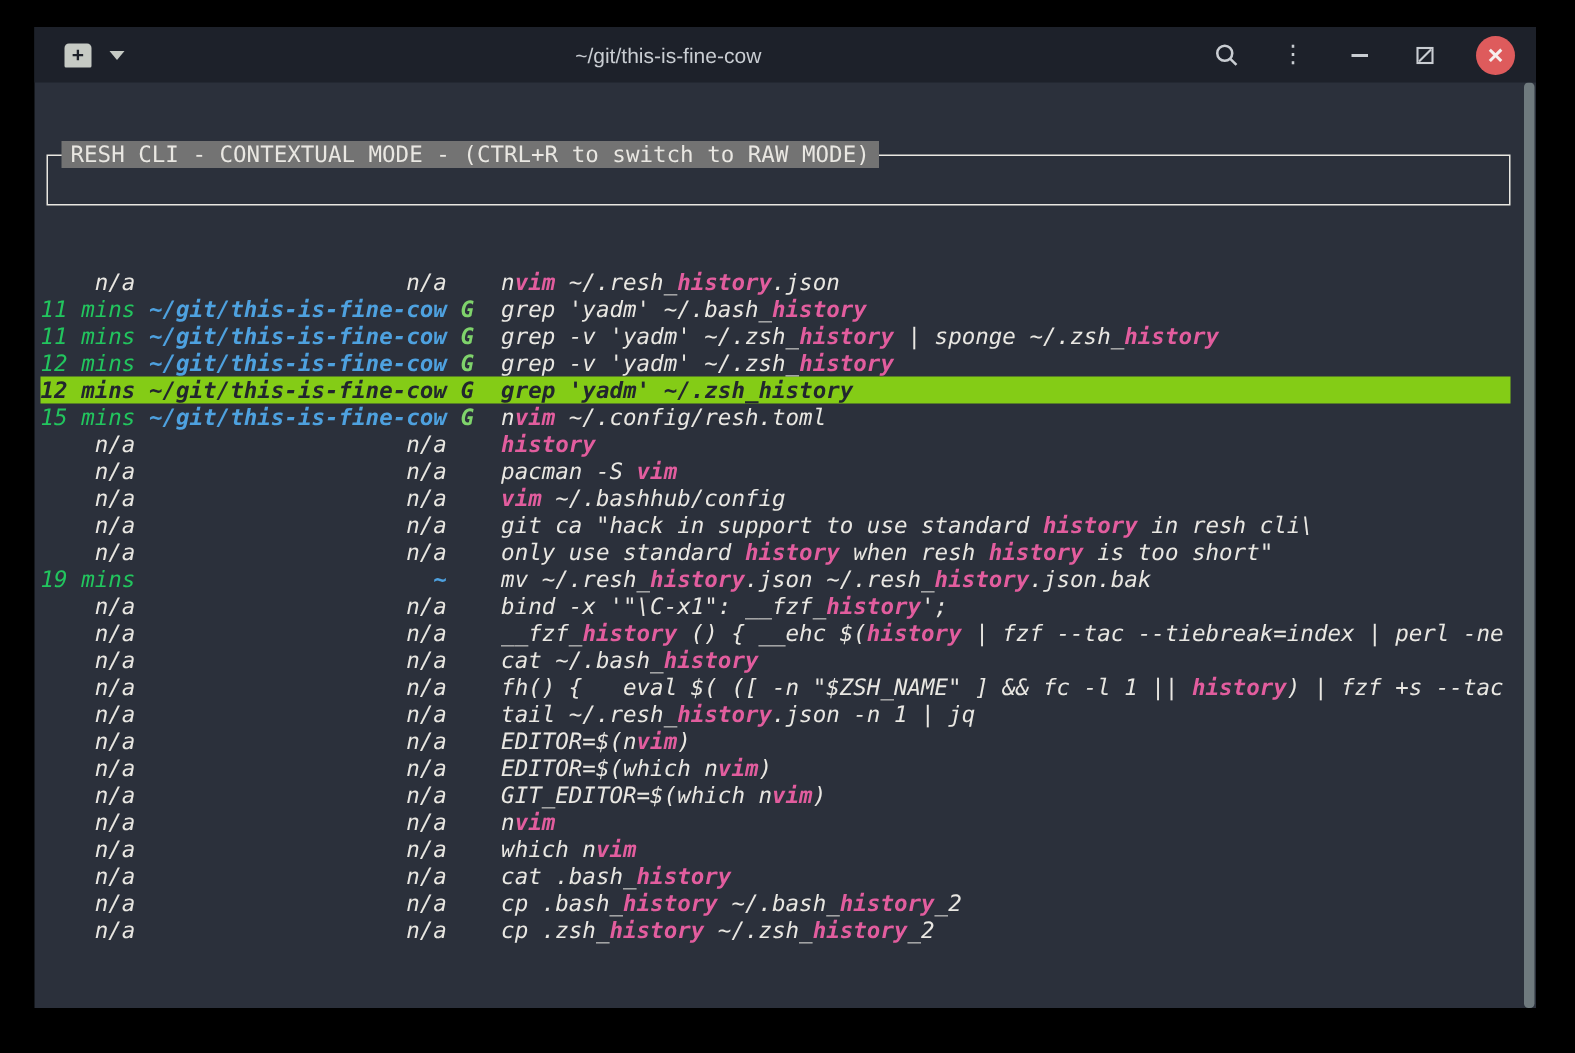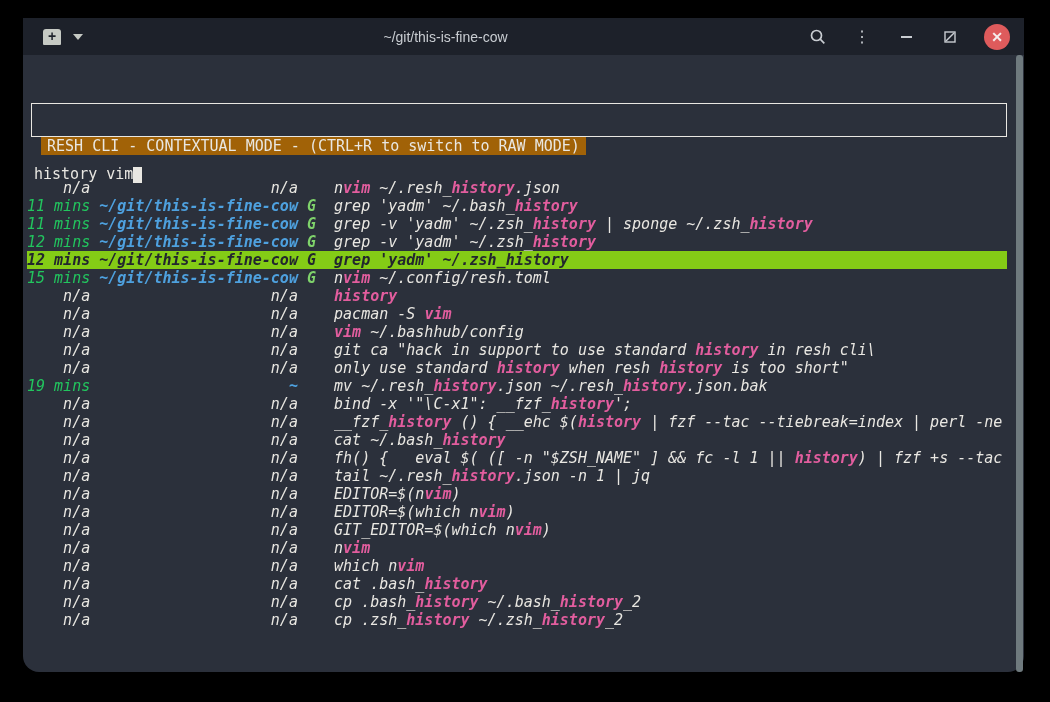--- a/index.html
+++ b/index.html
@@ -1,17 +1,17 @@
 <!DOCTYPE html>
 <html><head>
 <meta charset="utf-8">
 <style>
   html,body{margin:0;padding:0;width:1050px;height:702px;background:#000;overflow:hidden;}
   *{box-sizing:border-box;}
-  .window{position:absolute;left:23px;top:18px;width:1001px;height:654px;background:#2b303b;border-radius:16px;}
+  .window{position:absolute;left:23px;top:18px;width:1001px;height:654px;background:#2b303b;}
   
   .titlebar{height:37px;background:#1d212a;display:flex;align-items:center;
     font-family:"Liberation Sans",sans-serif;color:#c9cdd2;}
   .tb-left{display:flex;align-items:center;gap:12px;margin-left:20px;}
   .newtab{width:18px;height:16px;background:#c6cac4;border-radius:3px 3px 1px 1px;position:relative;cursor:default;}
   .newtab::before{content:"+";position:absolute;left:50%;top:50%;transform:translate(-50%,-54%);
     color:#1d212a;font-weight:bold;font-size:14px;}
   .caret{width:0;height:0;border-left:5px solid transparent;border-right:5px solid transparent;
     border-top:6px solid #c6cac4;}
   .tb-title{flex:1;text-align:center;font-size:14px;color:#c9cdd2;}
@@ -21,21 +21,21 @@
   .minbar{width:11px;height:2px;background:#c9cdd2;display:inline-block;}
   .closebtn{width:26px;height:26px;border-radius:50%;background:#de5b5c;display:flex;
     align-items:center;justify-content:center;color:#f6eeee;font-size:14px;font-weight:bold;}
   
   .term{position:relative;height:617px;font-family:"DejaVu Sans Mono",monospace;
     font-size:15px;line-height:18px;color:#e9e7e2;overflow:hidden;}
   .term-inner{position:absolute;left:4px;right:17px;top:0;white-space:pre;}
   .scrollbar{position:absolute;right:1px;top:0;width:7px;height:617px;background:#6f7a7e;border-radius:3px;}
   
   .resh-box{margin:12px 0 6px 4px;border:1px solid #e9e7e2;height:34px;position:relative;}
-  .resh-legend{position:absolute;top:-10px;left:9px;background:#a16207;padding:0 6px;color:#e9e7e2;margin-top:43px;}
+  .resh-legend{position:absolute;top:-10px;left:9px;background:#737373;padding:0 6px;color:#e9e7e2;}
   .resh-query{padding:7px 0 0 2px;}
   .cursor{display:inline-block;width:9px;height:16px;background:#e9e7e2;vertical-align:text-bottom;}
   
   .hdr{border-bottom:1px solid #e9e7e2;height:19px;}
   .row{height:18px;white-space:pre;font-style:italic;}
   .c-time{color:#22c55e;}
   .c-time.na{color:#e9e7e2;}
   .c-dir{color:#4ea1df;font-weight:bold;}
   .c-dir.na{color:#e9e7e2;font-weight:normal;}
   .c-flag{color:#7fd36b;font-weight:bold;}
@@ -81,21 +81,20 @@
       <div class="closebtn">
         <span>✕</span>
       </div>
     </div>
   </div>
 
   <div class="term">
     <div class="term-inner">
       <div class="resh-box">
         <span class="resh-legend">RESH CLI - CONTEXTUAL MODE - (CTRL+R to switch to RAW MODE)</span>
-        <div class="resh-query"><span>history vim</span><span class="cursor"></span></div>
       </div>
       <div><div class="row"><span class="c-time na">    n/a</span> <span class="c-dir na">                   n/a</span> <span class="c-flag"> </span>  n<span class="hl">vim</span> ~/.resh_<span class="hl">history</span>.json</div><div class="row"><span class="c-time">11 mins</span> <span class="c-dir">~/git/this-is-fine-cow</span> <span class="c-flag">G</span>  grep 'yadm' ~/.bash_<span class="hl">history</span></div><div class="row"><span class="c-time">11 mins</span> <span class="c-dir">~/git/this-is-fine-cow</span> <span class="c-flag">G</span>  grep -v 'yadm' ~/.zsh_<span class="hl">history</span> | sponge ~/.zsh_<span class="hl">history</span></div><div class="row"><span class="c-time">12 mins</span> <span class="c-dir">~/git/this-is-fine-cow</span> <span class="c-flag">G</span>  grep -v 'yadm' ~/.zsh_<span class="hl">history</span></div><div class="row selected"><span class="c-time">12 mins</span> <span class="c-dir">~/git/this-is-fine-cow</span> <span class="c-flag">G</span>  grep 'yadm' ~/.zsh_history</div><div class="row"><span class="c-time">15 mins</span> <span class="c-dir">~/git/this-is-fine-cow</span> <span class="c-flag">G</span>  n<span class="hl">vim</span> ~/.config/resh.toml</div><div class="row"><span class="c-time na">    n/a</span> <span class="c-dir na">                   n/a</span> <span class="c-flag"> </span>  <span class="hl">history</span></div><div class="row"><span class="c-time na">    n/a</span> <span class="c-dir na">                   n/a</span> <span class="c-flag"> </span>  pacman -S <span class="hl">vim</span></div><div class="row"><span class="c-time na">    n/a</span> <span class="c-dir na">                   n/a</span> <span class="c-flag"> </span>  <span class="hl">vim</span> ~/.bashhub/config</div><div class="row"><span class="c-time na">    n/a</span> <span class="c-dir na">                   n/a</span> <span class="c-flag"> </span>  git ca "hack in support to use standard <span class="hl">history</span> in resh cli\</div><div class="row"><span class="c-time na">    n/a</span> <span class="c-dir na">                   n/a</span> <span class="c-flag"> </span>  only use standard <span class="hl">history</span> when resh <span class="hl">history</span> is too short"</div><div class="row"><span class="c-time">19 mins</span> <span class="c-dir">                     ~</span> <span class="c-flag"> </span>  mv ~/.resh_<span class="hl">history</span>.json ~/.resh_<span class="hl">history</span>.json.bak</div><div class="row"><span class="c-time na">    n/a</span> <span class="c-dir na">                   n/a</span> <span class="c-flag"> </span>  bind -x '"\C-x1": __fzf_<span class="hl">history</span>';</div><div class="row"><span class="c-time na">    n/a</span> <span class="c-dir na">                   n/a</span> <span class="c-flag"> </span>  __fzf_<span class="hl">history</span> () { __ehc $(<span class="hl">history</span> | fzf --tac --tiebreak=index | perl -ne</div><div class="row"><span class="c-time na">    n/a</span> <span class="c-dir na">                   n/a</span> <span class="c-flag"> </span>  cat ~/.bash_<span class="hl">history</span></div><div class="row"><span class="c-time na">    n/a</span> <span class="c-dir na">                   n/a</span> <span class="c-flag"> </span>  fh() {   eval $( ([ -n "$ZSH_NAME" ] &amp;&amp; fc -l 1 || <span class="hl">history</span>) | fzf +s --tac</div><div class="row"><span class="c-time na">    n/a</span> <span class="c-dir na">                   n/a</span> <span class="c-flag"> </span>  tail ~/.resh_<span class="hl">history</span>.json -n 1 | jq</div><div class="row"><span class="c-time na">    n/a</span> <span class="c-dir na">                   n/a</span> <span class="c-flag"> </span>  EDITOR=$(n<span class="hl">vim</span>)</div><div class="row"><span class="c-time na">    n/a</span> <span class="c-dir na">                   n/a</span> <span class="c-flag"> </span>  EDITOR=$(which n<span class="hl">vim</span>)</div><div class="row"><span class="c-time na">    n/a</span> <span class="c-dir na">                   n/a</span> <span class="c-flag"> </span>  GIT_EDITOR=$(which n<span class="hl">vim</span>)</div><div class="row"><span class="c-time na">    n/a</span> <span class="c-dir na">                   n/a</span> <span class="c-flag"> </span>  n<span class="hl">vim</span></div><div class="row"><span class="c-time na">    n/a</span> <span class="c-dir na">                   n/a</span> <span class="c-flag"> </span>  which n<span class="hl">vim</span></div><div class="row"><span class="c-time na">    n/a</span> <span class="c-dir na">                   n/a</span> <span class="c-flag"> </span>  cat .bash_<span class="hl">history</span></div><div class="row"><span class="c-time na">    n/a</span> <span class="c-dir na">                   n/a</span> <span class="c-flag"> </span>  cp .bash_<span class="hl">history</span> ~/.bash_<span class="hl">history</span>_2</div><div class="row"><span class="c-time na">    n/a</span> <span class="c-dir na">                   n/a</span> <span class="c-flag"> </span>  cp .zsh_<span class="hl">history</span> ~/.zsh_<span class="hl">history</span>_2</div></div>
       
       
     </div>
     <div class="scrollbar"></div>
   </div>
 
 </div>
 

